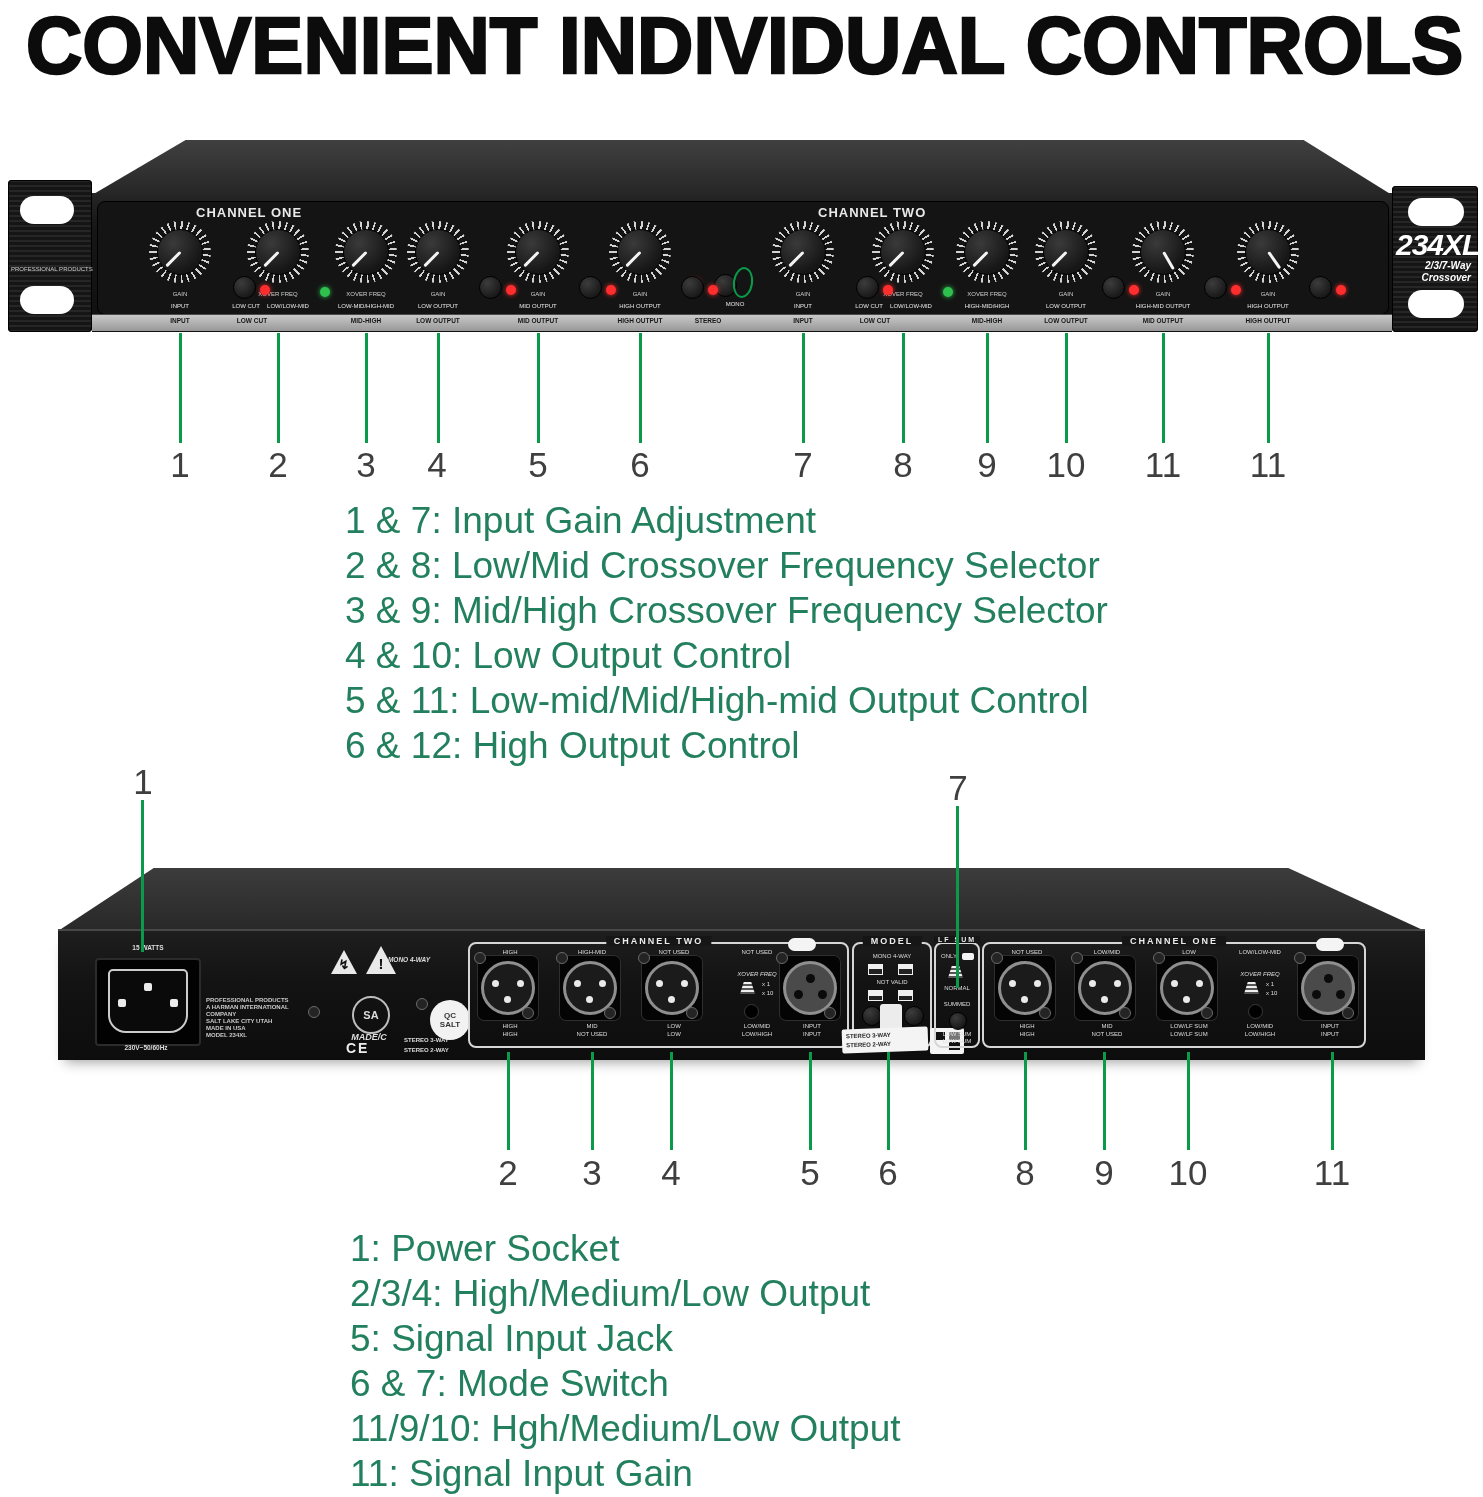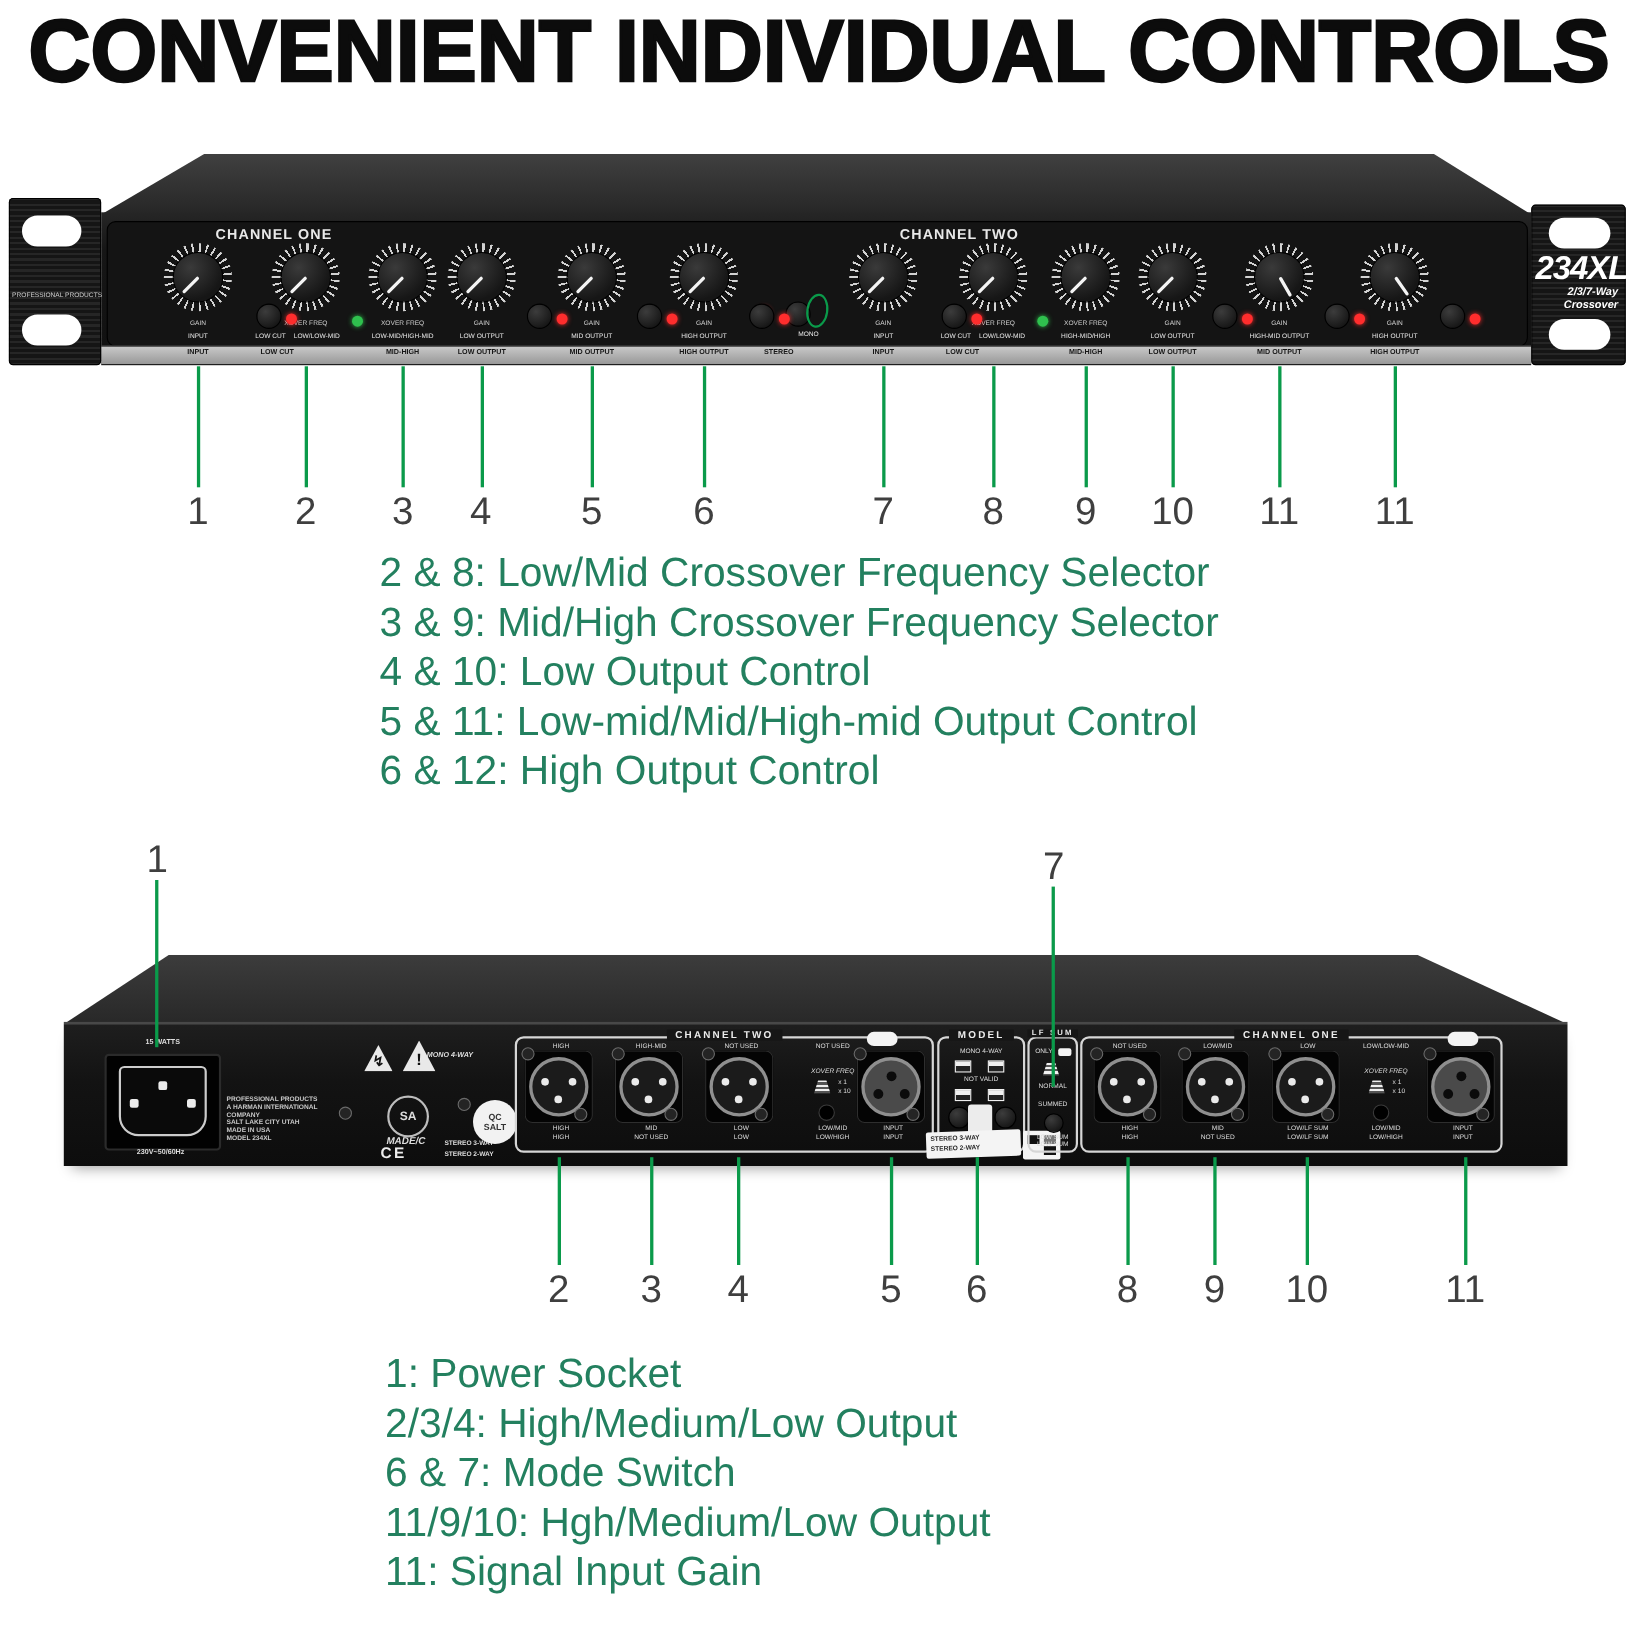--- a/index.html
+++ b/index.html
@@ -126,20 +126,21 @@
   <div class="ab num" style="left:518px;top:445px;">5</div>
   <div class="ab num" style="left:620px;top:445px;">6</div>
   <div class="ab num" style="left:783px;top:445px;">7</div>
   <div class="ab num" style="left:883px;top:445px;">8</div>
   <div class="ab num" style="left:967px;top:445px;">9</div>
   <div class="ab num" style="left:1046px;top:445px;">10</div>
   <div class="ab num" style="left:1143px;top:445px;">11</div>
   <div class="ab num" style="left:1248px;top:445px;">11</div>
 
   <div class="ab" style="left:345px;top:498px;">
+    <div class="note">1 &amp; 7: Input Gain Adjustment</div>
     <div class="note">2 &amp; 8: Low/Mid Crossover Frequency Selector</div>
     <div class="note">3 &amp; 9: Mid/High Crossover Frequency Selector</div>
     <div class="note">4 &amp; 10: Low Output Control</div>
     <div class="note">5 &amp; 11: Low-mid/Mid/High-mid Output Control</div>
     <div class="note">6 &amp; 12: High Output Control</div>
   </div>
 
   <div class="ab num" style="left:123px;top:762px;">1</div>
   <div class="ab num" style="left:938px;top:768px;">7</div>
   <div class="ab vline" style="left:141px;top:800px;height:152px;"></div>
@@ -270,20 +271,21 @@
   <div class="ab num" style="left:790px;top:1153px;">5</div>
   <div class="ab num" style="left:868px;top:1153px;">6</div>
   <div class="ab num" style="left:1005px;top:1153px;">8</div>
   <div class="ab num" style="left:1084px;top:1153px;">9</div>
   <div class="ab num" style="left:1168px;top:1153px;">10</div>
   <div class="ab num" style="left:1312px;top:1153px;">11</div>
 
   <div class="ab" style="left:350px;top:1226px;">
     <div class="note">1: Power Socket</div>
     <div class="note">2/3/4: High/Medium/Low Output</div>
+    <div class="note">5: Signal Input Jack</div>
     <div class="note">6 &amp; 7: Mode Switch</div>
     <div class="note">11/9/10: Hgh/Medium/Low Output</div>
     <div class="note">11: Signal Input Gain</div>
   </div>
 
 <div class="ab knob" style="left:149px;top:221px;">
       <div class="kbody"></div>
       <div class="kptr" style="transform: rotate(45deg);"></div>
     </div>
     <div class="ab ksub" style="left:140px;top:291px;">GAIN</div>

